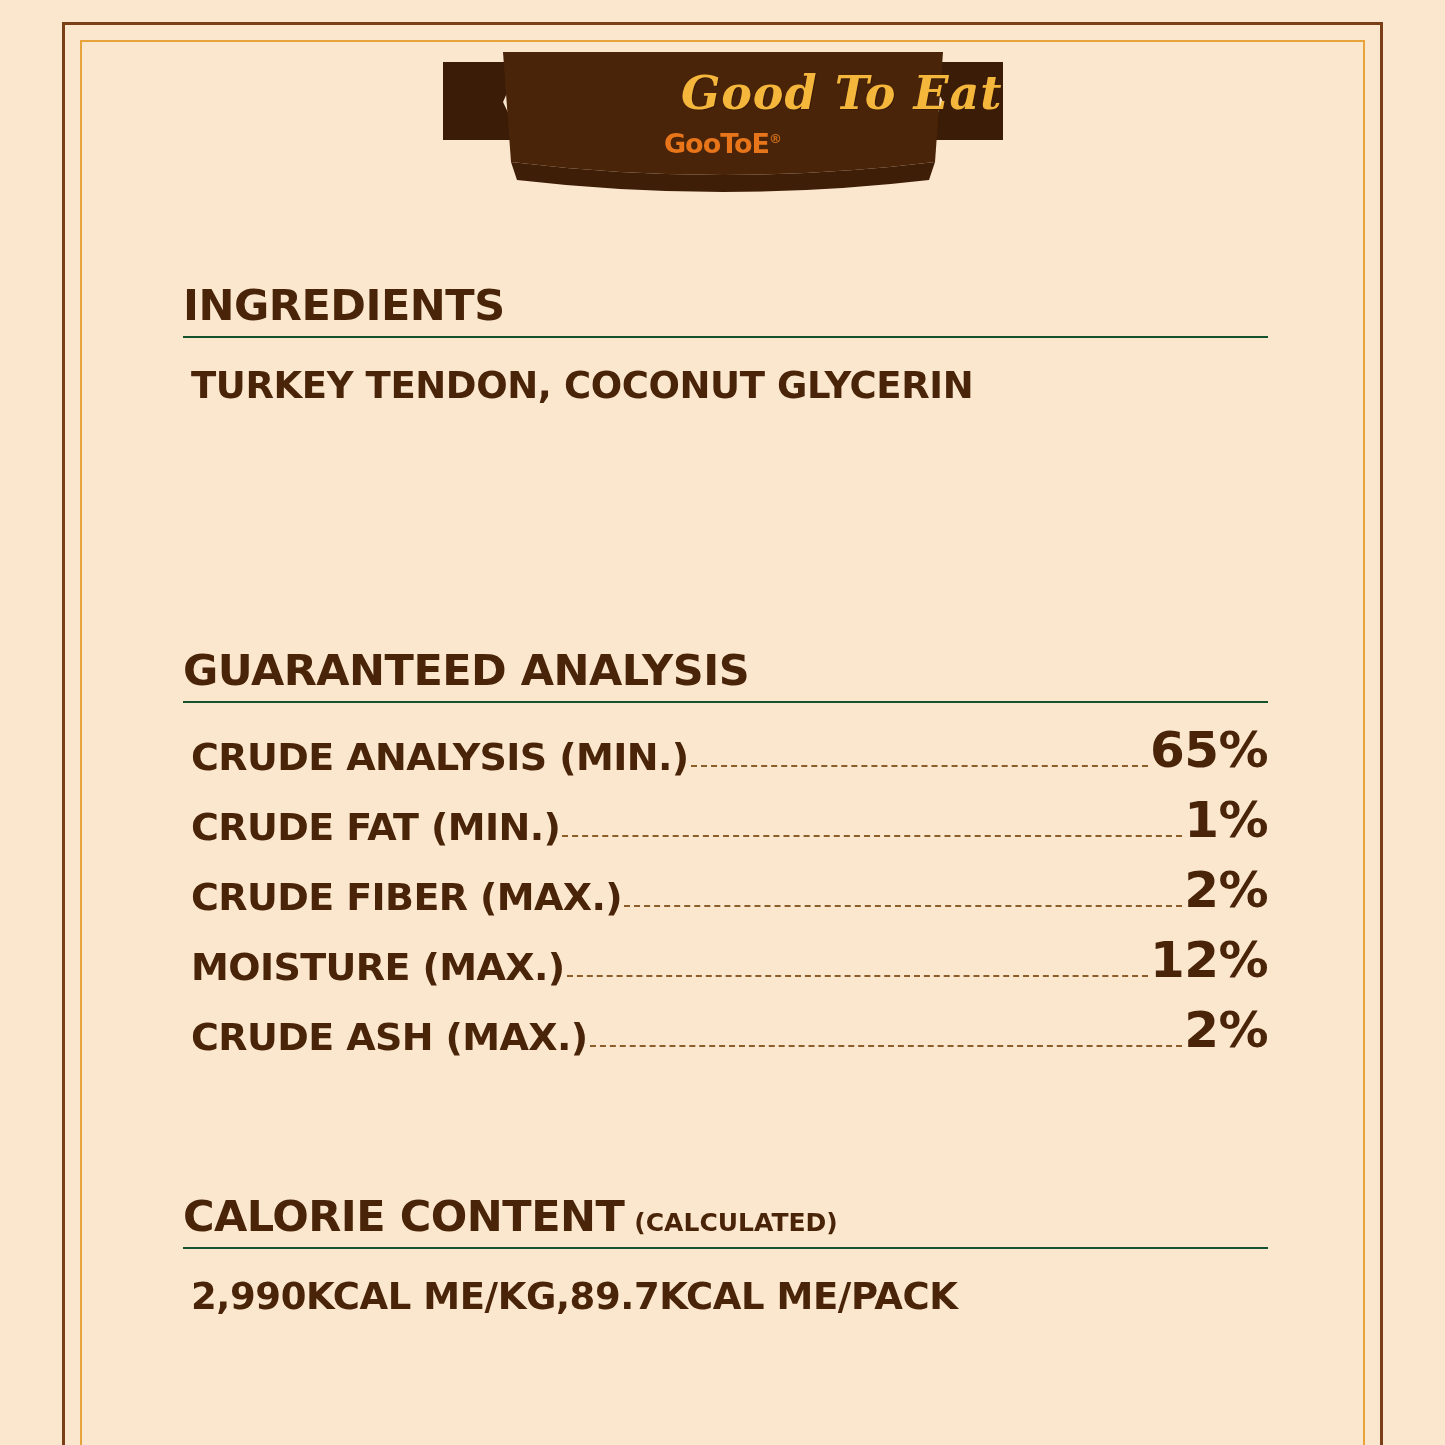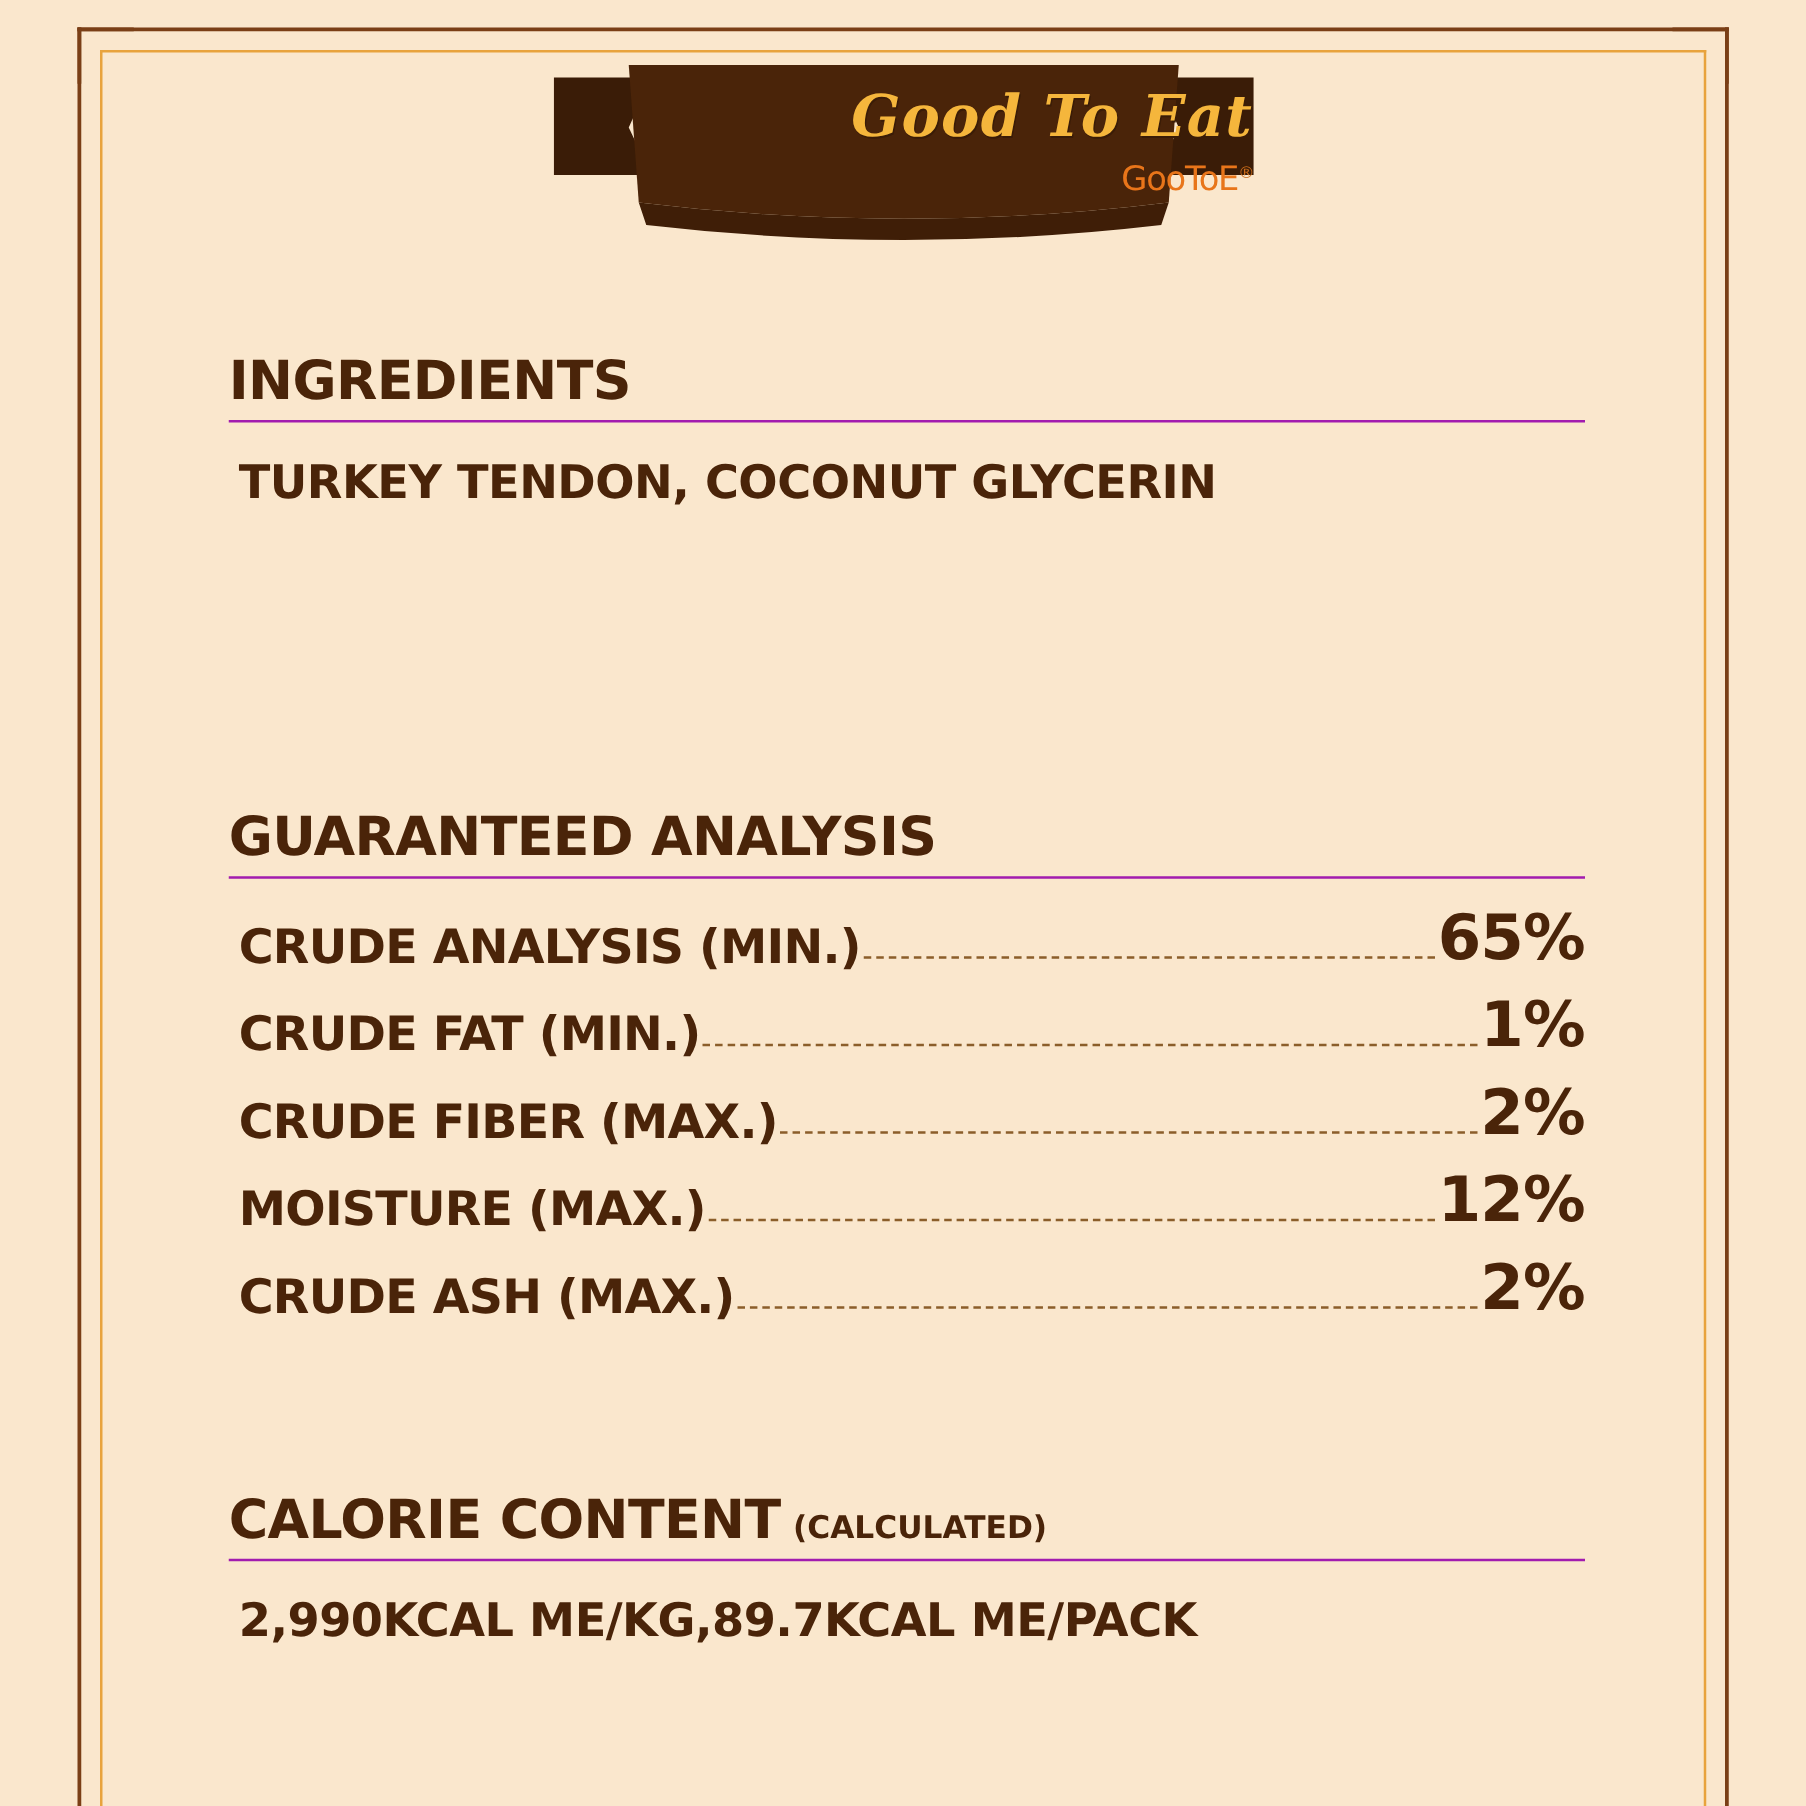--- a/index.html
+++ b/index.html
@@ -79,23 +79,23 @@
     font-size: 46px;
     color: #f5b63c;
     letter-spacing: 1px;
     text-shadow: 1px 1px 0 #3a1c07;
   }
   .banner-sub {
     position: absolute;
     left: 0;
     top: 88px;
     width: 100%;
-    text-align: right;
-    font-family: "DejaVu Sans", sans-serif;
-    font-weight: normal;
+    text-align: center;
+    font-family: "DejaVu Sans", sans-serif;
+    font-weight: bold;
     font-size: 27px;
     color: #e8751a;
     letter-spacing: -1px;
   }
   .banner-sub .reg {
     font-size: 13px;
     vertical-align: super;
     color: #c86a19;
   }
 
@@ -105,21 +105,21 @@
     left: 183px;
     top: 280px;
     width: 1085px;
   }
 
   .section { margin-bottom: 6px; }
 
   .section-head {
     display: flex;
     align-items: baseline;
-    border-bottom: 2px solid #a21caf;
+    border-bottom: 2px solid #14532d;
     padding-bottom: 6px;
   }
   .section-head h2 {
     margin: 0;
     font-family: "DejaVu Sans", sans-serif;
     font-weight: bold;
     font-size: 43px;
     letter-spacing: -0.5px;
     color: #4a2409;
     text-transform: uppercase;

